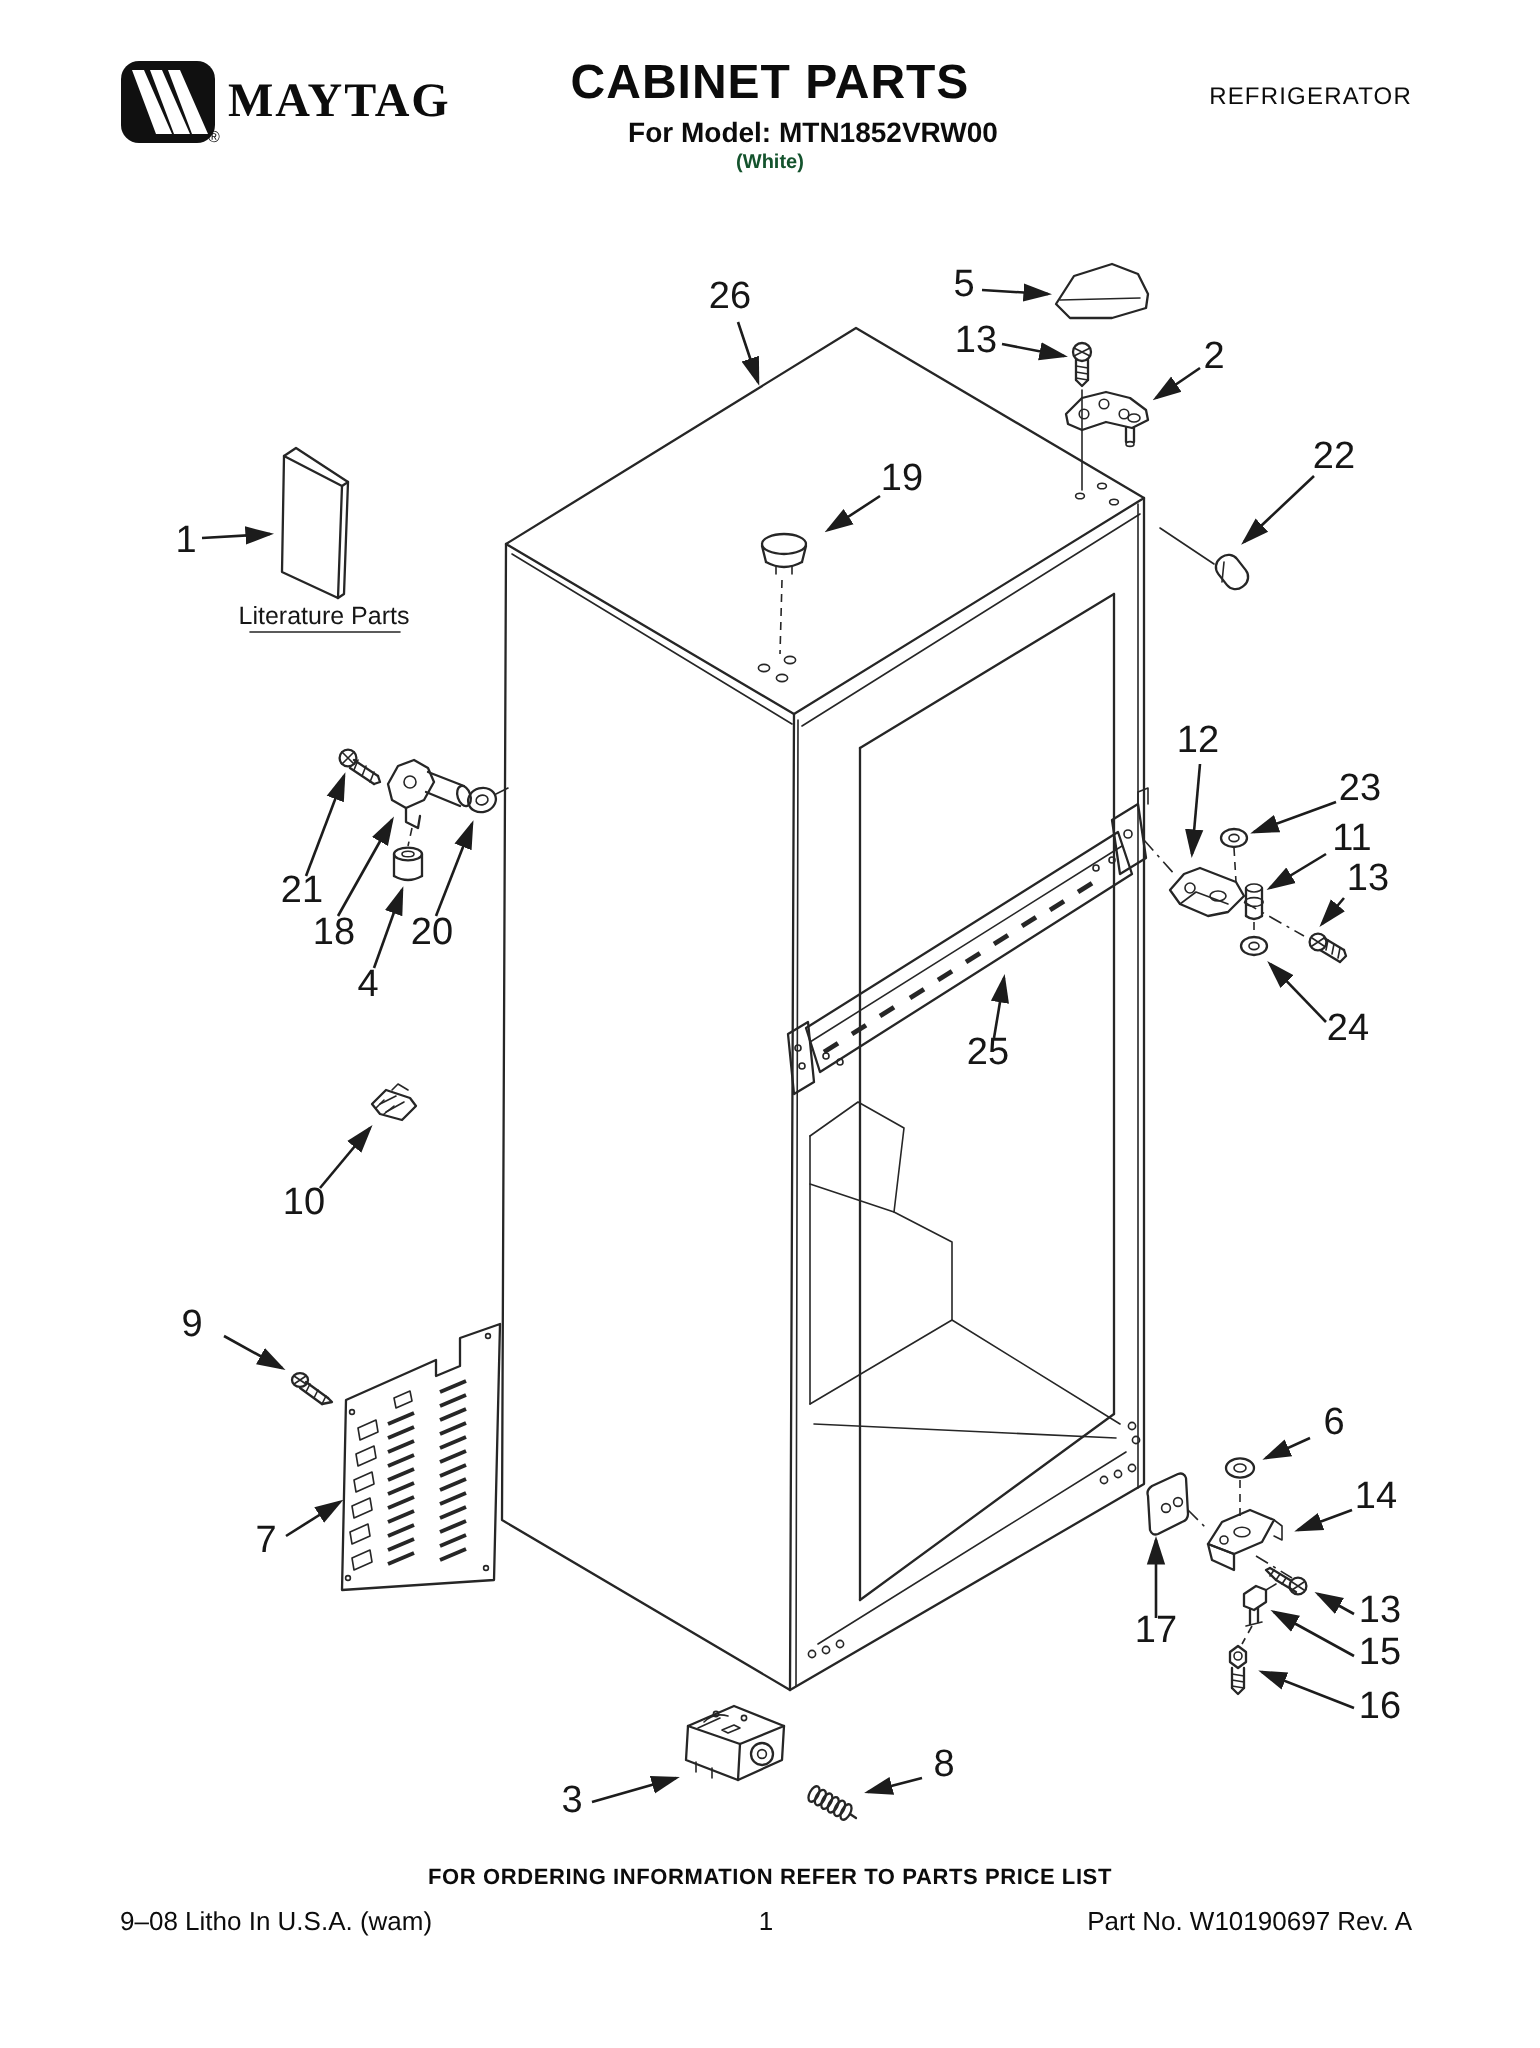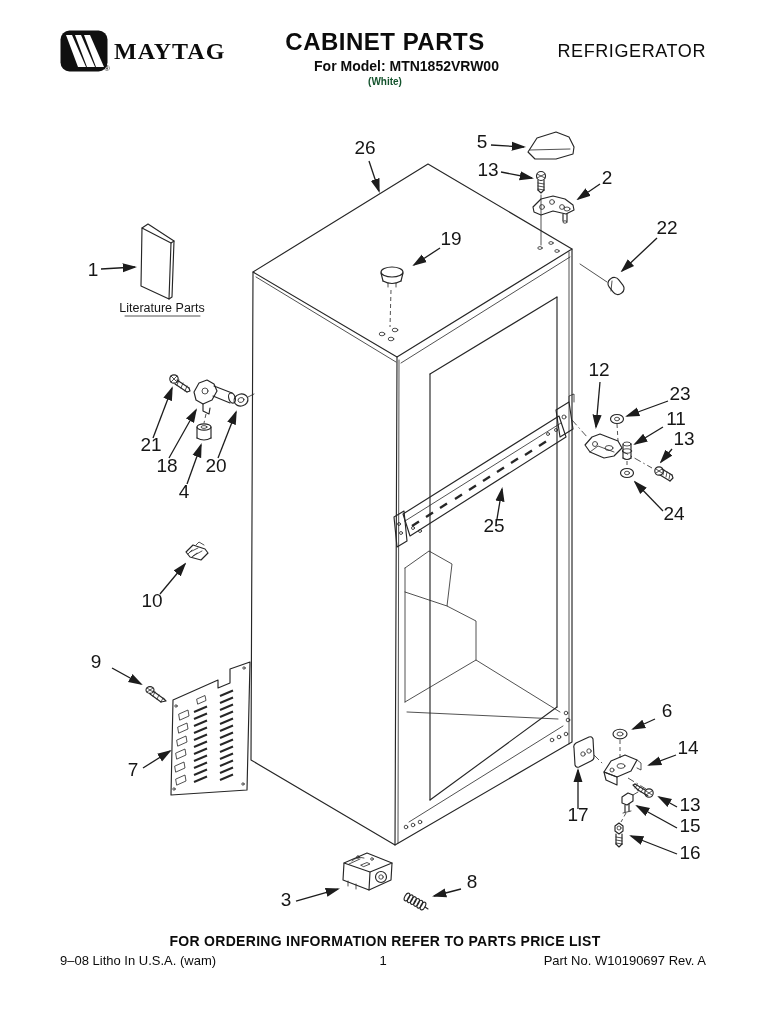--- a/index.html
+++ b/index.html
@@ -7,24 +7,24 @@
         font-family:"Liberation Sans",sans-serif;color:#111;overflow:hidden;}
   
   .logo-wrap{position:absolute;left:60px;top:30px;display:flex;align-items:center;}
   .brand{font-family:"Liberation Serif",serif;font-weight:700;font-size:24px;
          letter-spacing:1px;margin-left:6px;color:#0c0c0c;}
   .reg{position:absolute;left:104px;top:64px;font-size:8px;color:#0c0c0c;}
   .title-block{position:absolute;left:0;top:30px;width:770px;text-align:center;line-height:1;}
   .doc-title{font-size:24px;font-weight:700;letter-spacing:0.5px;color:#0c0c0c;}
   .model-line{font-size:14px;font-weight:700;margin-top:5px;color:#0c0c0c;padding-left:43px;}
   .finish-line{font-size:10px;font-weight:700;margin-top:4px;color:#14532d;}
-  .category{position:absolute;right:64px;top:41px;font-size:18px;letter-spacing:0.6px;color:#0c0c0c;}
+  .category{position:absolute;right:64px;top:41px;font-size:12px;letter-spacing:0.6px;color:#0c0c0c;}
   
   .ordering-note{position:absolute;left:0;top:933px;width:770px;text-align:center;
-                 font-size:14px;font-weight:700;letter-spacing:0.3px;color:#0c0c0c;}
+                 font-size:11px;font-weight:700;letter-spacing:0.3px;color:#0c0c0c;}
   .footer-row{position:absolute;left:60px;top:953px;width:646px;font-size:13px;color:#0c0c0c;}
   .footer-litho{position:absolute;left:0;top:0;}
   .footer-page{position:absolute;left:0;width:646px;text-align:center;top:0;}
   .footer-part{position:absolute;right:0;top:0;}
   
   .diagram{position:absolute;left:0;top:0;width:770px;height:1024px;}
   .ln{fill:none;stroke:#262626;stroke-width:1.15;stroke-linejoin:round;stroke-linecap:round;}
   .tn{fill:none;stroke:#262626;stroke-width:0.8;stroke-linejoin:round;stroke-linecap:round;}
   .dsh{fill:none;stroke:#262626;stroke-width:0.8;stroke-dasharray:4 3;}
   .dd{fill:none;stroke:#262626;stroke-width:0.8;stroke-dasharray:7 3 1.5 3;}

